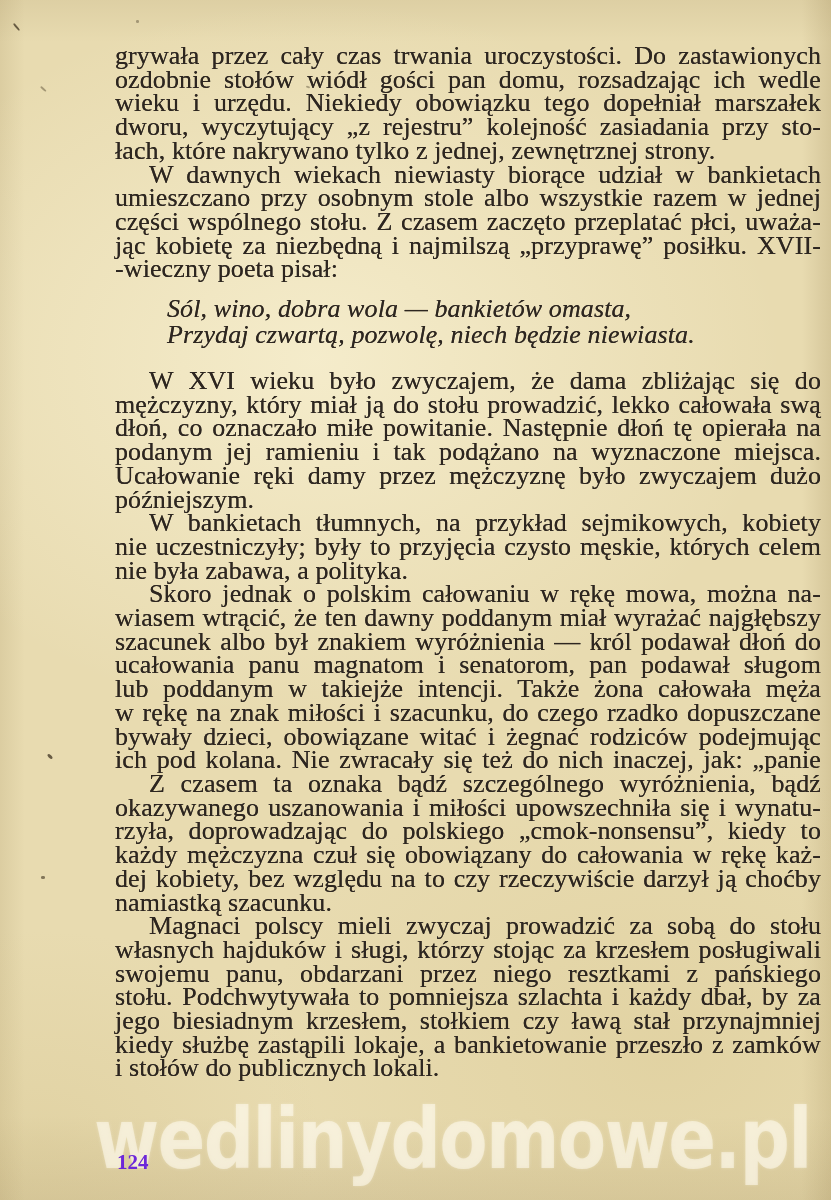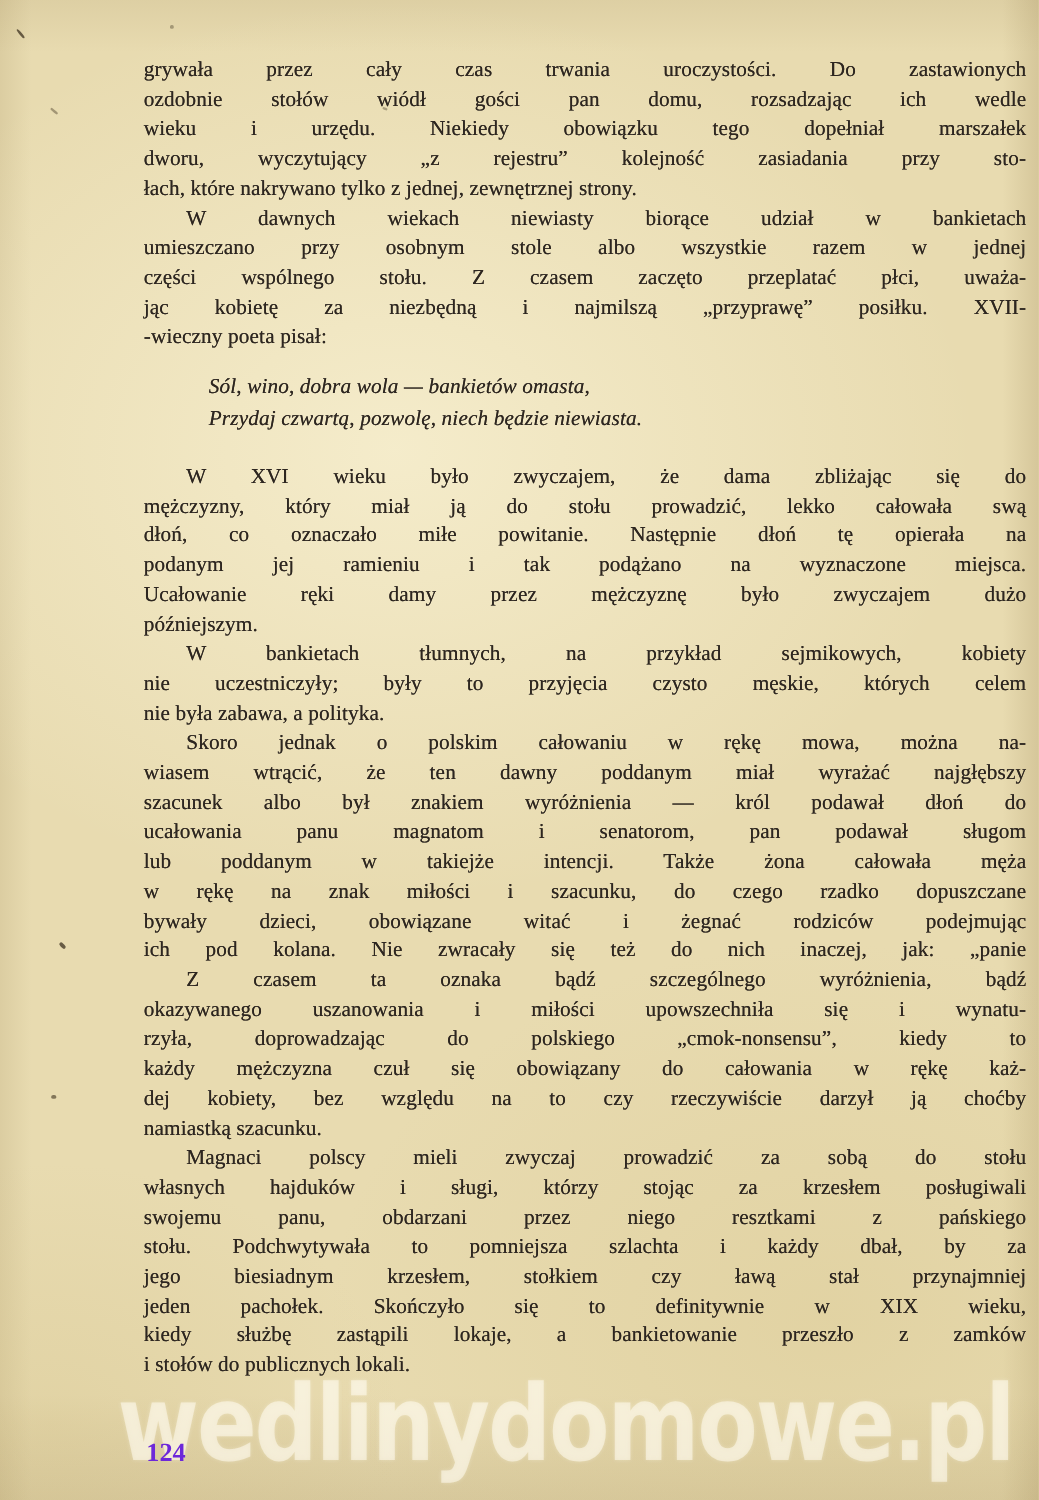--- a/index.html
+++ b/index.html
@@ -12,21 +12,21 @@
       radial-gradient(ellipse 560px 420px at 80% 88%, rgba(210,191,132,0.30), rgba(210,191,132,0) 72%),
       radial-gradient(ellipse 400px 300px at 5% 95%, rgba(205,186,128,0.25), rgba(205,186,128,0) 70%),
       linear-gradient(90deg, rgba(128,104,54,0.12) 0, rgba(128,104,54,0) 3%, rgba(128,104,54,0) 96.5%, rgba(128,104,54,0.18) 100%),
       linear-gradient(180deg, rgba(128,104,54,0.10) 0, rgba(128,104,54,0) 3.5%, rgba(128,104,54,0) 93%, rgba(128,104,54,0.16) 100%),
       #e8dbb0;
   }
   .text-block {
     position: absolute;
     left: 115px; right: 10px; top: 44px;
     font-family: "Liberation Serif", "DejaVu Serif", serif;
-    font-size: 17px;
+    font-size: 26px;
     line-height: 23.7px;
     color: #2d2620;
     letter-spacing: 0.1px;
     text-shadow: 0 0 0.4px rgba(45,38,32,0.85);
   }
   .line { text-align: justify; text-align-last: justify; white-space: normal; }
   .line.nj { text-align-last: left; }
   .line.ind { text-indent: 34px; }
   .verse { margin: 15px 0 21px 52px; font-style: italic; line-height: 26px; }
   .verse .line { text-align: right; text-align-last: left; }
@@ -119,21 +119,20 @@
       <div class="line">każdy mężczyzna czuł się obowiązany do całowania w rękę każ-</div>
       <div class="line">dej kobiety, bez względu na to czy rzeczywiście darzył ją choćby</div>
       <div class="line nj">namiastką szacunku.</div>
     </div>
     <div class="para">
       <div class="line ind">Magnaci polscy mieli zwyczaj prowadzić za sobą do stołu</div>
       <div class="line">własnych hajduków i sługi, którzy stojąc za krzesłem posługiwali</div>
       <div class="line">swojemu panu, obdarzani przez niego resztkami z pańskiego</div>
       <div class="line">stołu. Podchwytywała to pomniejsza szlachta i każdy dbał, by za</div>
       <div class="line">jego biesiadnym krzesłem, stołkiem czy ławą stał przynajmniej</div>
-      <div class="line">jeden pachołek. Skończyło się to definitywnie w XIX wieku,</div>
       <div class="line">kiedy służbę zastąpili lokaje, a bankietowanie przeszło z zamków</div>
       <div class="line nj">i stołów do publicznych lokali.</div>
     </div>
   </main>
 
 <div class="watermark">wedlinydomowe.pl</div>
 
 <div class="page-number">124</div>
 
 </body></html>

